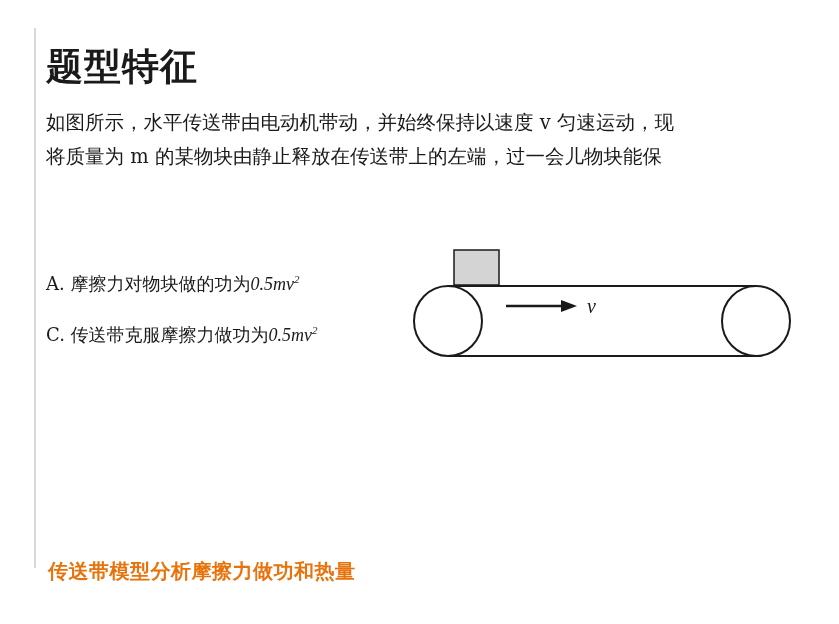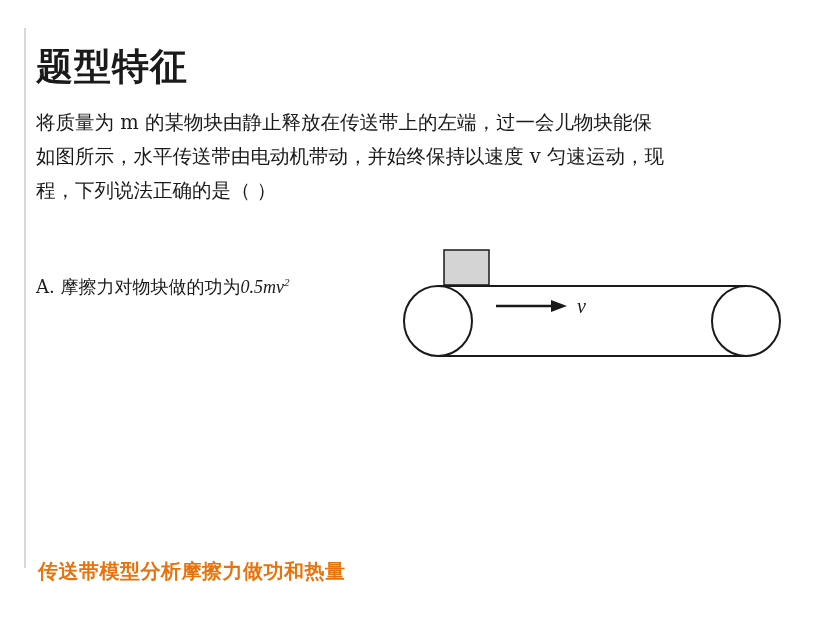--- a/index.html
+++ b/index.html
@@ -9,21 +9,21 @@
   body {
     width: 839px;
     height: 624px;
     background: #ffffff;
     font-family: "Liberation Serif", serif;
     overflow: hidden;
     position: relative;
   }
   .slide {
     position: absolute;
-    left: 6px; top: 0;
+    left: 16px; top: 0;
     width: 673px;
     height: 624px;
     background: #ffffff;
   }
   .left-rule {
     position: absolute;
     left: 18px;
     top: 28px;
     width: 2px;
     height: 540px;
@@ -52,21 +52,21 @@
   }
   .options {
     position: absolute;
     left: 30px;
     top: 268px;
     width: 380px;
   }
   .opt {
     font-family: "DejaVu Serif", serif;
     font-size: 18px;
-    line-height: 28px;
+    line-height: 22px;
     color: #1a1a1a;
     margin-bottom: 24px;
     white-space: nowrap;
   }
   .opt .lead { font-family: "DejaVu Serif", serif; }
   .mathi { font-style: italic; font-family: "Liberation Serif", serif; }
   .sup { font-size: 11px; vertical-align: super; font-style: italic; font-family: "Liberation Serif", serif; }
   .figure {
     position: absolute;
     left: 395px;
@@ -88,33 +88,36 @@
 </head>
 <body>
 
 <div class="slide">
 
   <div class="left-rule"></div>
 
   <div class="title">题型特征</div>
 
   <div class="stem">
+    <div>如图所示，水平传送带由电动机带动，并始终保持以速度 v 匀速运动，现</div>
     <div>将质量为 m 的某物块由静止释放在传送带上的左端，过一会儿物块能保</div>
-    <div>如图所示，水平传送带由电动机带动，并始终保持以速度 v 匀速运动，现</div>
-    <div>程，下列说法正确的是（    ）</div>
   </div>
 
   <div class="options">
 
     <div class="opt">
       <span class="lead">A.</span>
       <span>摩擦力对物块做的功为</span><span class="mathi">0.5mv</span><span class="sup">2</span>
     </div>
 
 
+    <div class="opt">
+      <span class="lead">C.</span>
+      <span>传送带克服摩擦力做功为</span><span class="mathi">0.5mv</span><span class="sup">2</span>
+    </div>
 
 
   </div>
 
   <div class="figure">
     <svg width="430" height="140" viewBox="0 0 430 140" xmlns="http://www.w3.org/2000/svg">
 
       <line x1="37" y1="41" x2="345" y2="41" stroke="#1a1a1a" stroke-width="2"></line>
       <line x1="37" y1="111" x2="345" y2="111" stroke="#1a1a1a" stroke-width="2"></line>
 

